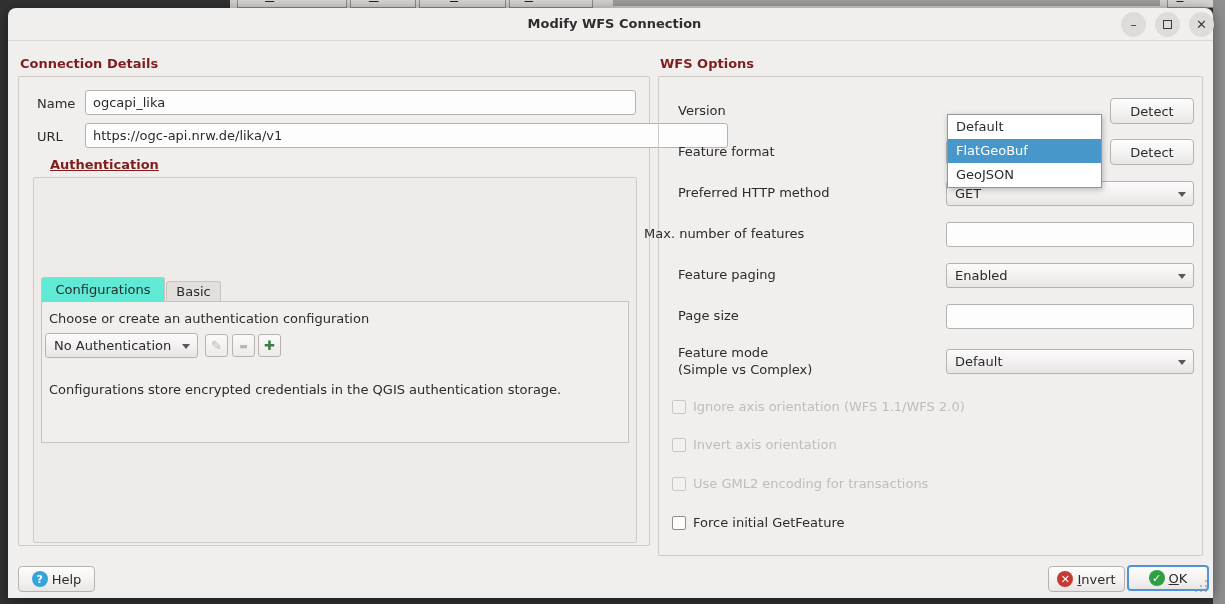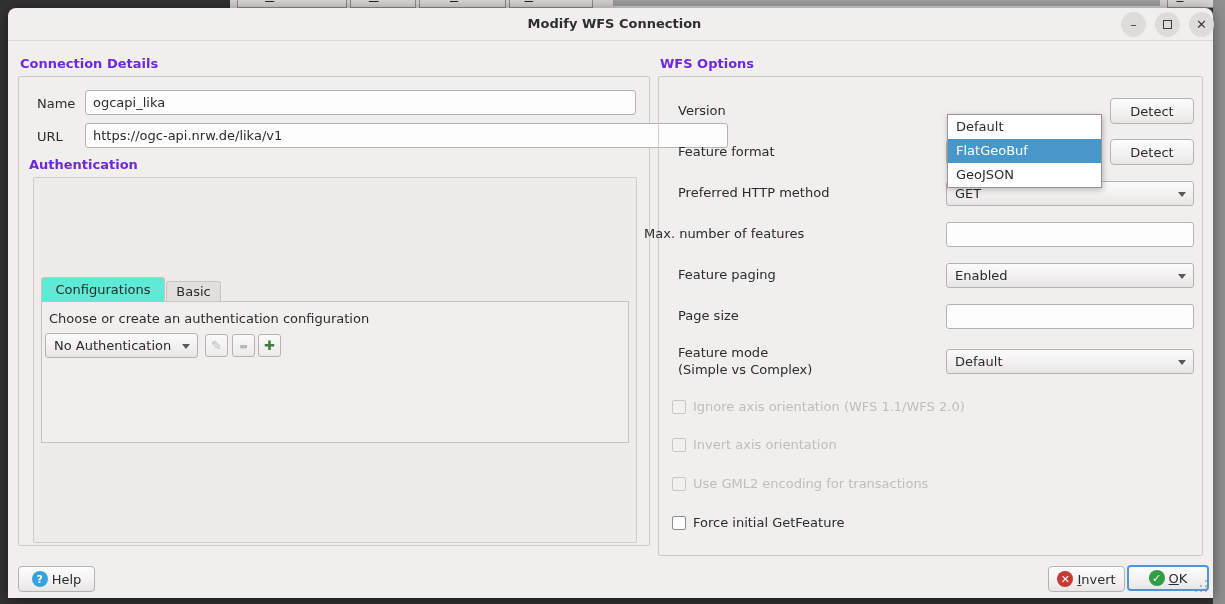--- a/index.html
+++ b/index.html
@@ -39,21 +39,21 @@
   .title{position:absolute;left:0;top:8px;width:100%;text-align:center;font-weight:bold;color:#2e2e2e;padding-left:8px;}
   .winbtn{
     position:absolute;top:4px;width:25px;height:25px;border-radius:50%;
     background:#dedcda;color:#3c3c3c;border:none;
     display:flex;align-items:center;justify-content:center;
     font-size:13px;line-height:1;cursor:default;
   }
   .winbtn.min{left:1113px;} .winbtn.max{left:1147px;} .winbtn.close{left:1181px;}
   .winbtn .sq{display:block;width:9px;height:9px;border:1.4px solid #3c3c3c;}
 
-  .group-title{position:absolute;font-weight:bold;color:#6d28d9;}
+  .group-title{position:absolute;font-weight:bold;color:#7f1d1d;}
   .group-box{position:absolute;border:1px solid #cdcac7;border-radius:2px;}
 
   label.fl{position:absolute;color:#2b2b2b;}
   .txt{
     position:absolute;height:25px;background:#fdfdfd;border:1px solid #b6b2af;
     border-radius:3px;padding:0 7px;font:inherit;color:#2b2b2b;outline:none;
   }
   .combo{
     position:absolute;height:25px;border:1px solid #b6b2af;border-radius:3px;
     background:linear-gradient(#fcfbfb,#efedec 70%,#e7e5e3);
@@ -153,21 +153,21 @@
 
   <div class="group-title" style="left:12px;top:48px;">Connection Details</div>
   <div class="group-box" style="left:10px;top:68px;width:632px;height:470px;"></div>
 
   <label class="fl" style="left:29px;top:88px;">Name</label>
   <input class="txt" style="left: 77px; top: 82px; width: 551px;" value="ogcapi_lika">
 
   <label class="fl" style="left:29px;top:121px;">URL</label>
   <input class="txt" style="left: 77px; top: 115px; width: 643px;" value="https://ogc-api.nrw.de/lika/v1">
 
-  <div class="group-title" style="left:21px;top:149px;">Authentication</div>
+  <div class="group-title" style="left:42px;top:149px;text-decoration:underline;">Authentication</div>
   <div class="group-box" style="left:25px;top:169px;width:604px;height:366px;background:#eeebe9;"></div>
 
   <div class="tab active" style="left:33px;top:269px;width:124px;height:25px;line-height:24px;">
     <span>Configurations</span>
   </div>
   <div class="tab inactive" style="left:158px;top:273px;width:55px;height:21px;line-height:20px;">
     <span>Basic</span>
   </div>
   <div class="tab-panel" style="left:33px;top:293px;width:588px;height:142px;"></div>
 
@@ -180,20 +180,21 @@
   <div class="iconbtn disabled" style="left:197px;top:326px;">
     <span>✎</span>
   </div>
   <div class="iconbtn disabled" style="left:224px;top:326px;font-size:9px;">
     <span>▬</span>
   </div>
   <div class="iconbtn plus" style="left:250px;top:326px;">
     <span>✚</span>
   </div>
 
+  <div class="fl" style="position:absolute;left:41px;top:374px;width:575px;">Configurations store encrypted credentials in the QGIS authentication storage.</div>
 
   <div class="group-title" style="left:652px;top:48px;">WFS Options</div>
   <div class="group-box" style="left:650px;top:68px;width:545px;height:480px;"></div>
 
   <label class="fl" style="left:670px;top:95px;">Version</label>
   <button class="btn" style="left:1102px;top:90px;width:84px;">
     <span>Detect</span>
   </button>
 
   <label class="fl" style="left:670px;top:136px;">Feature format</label>

